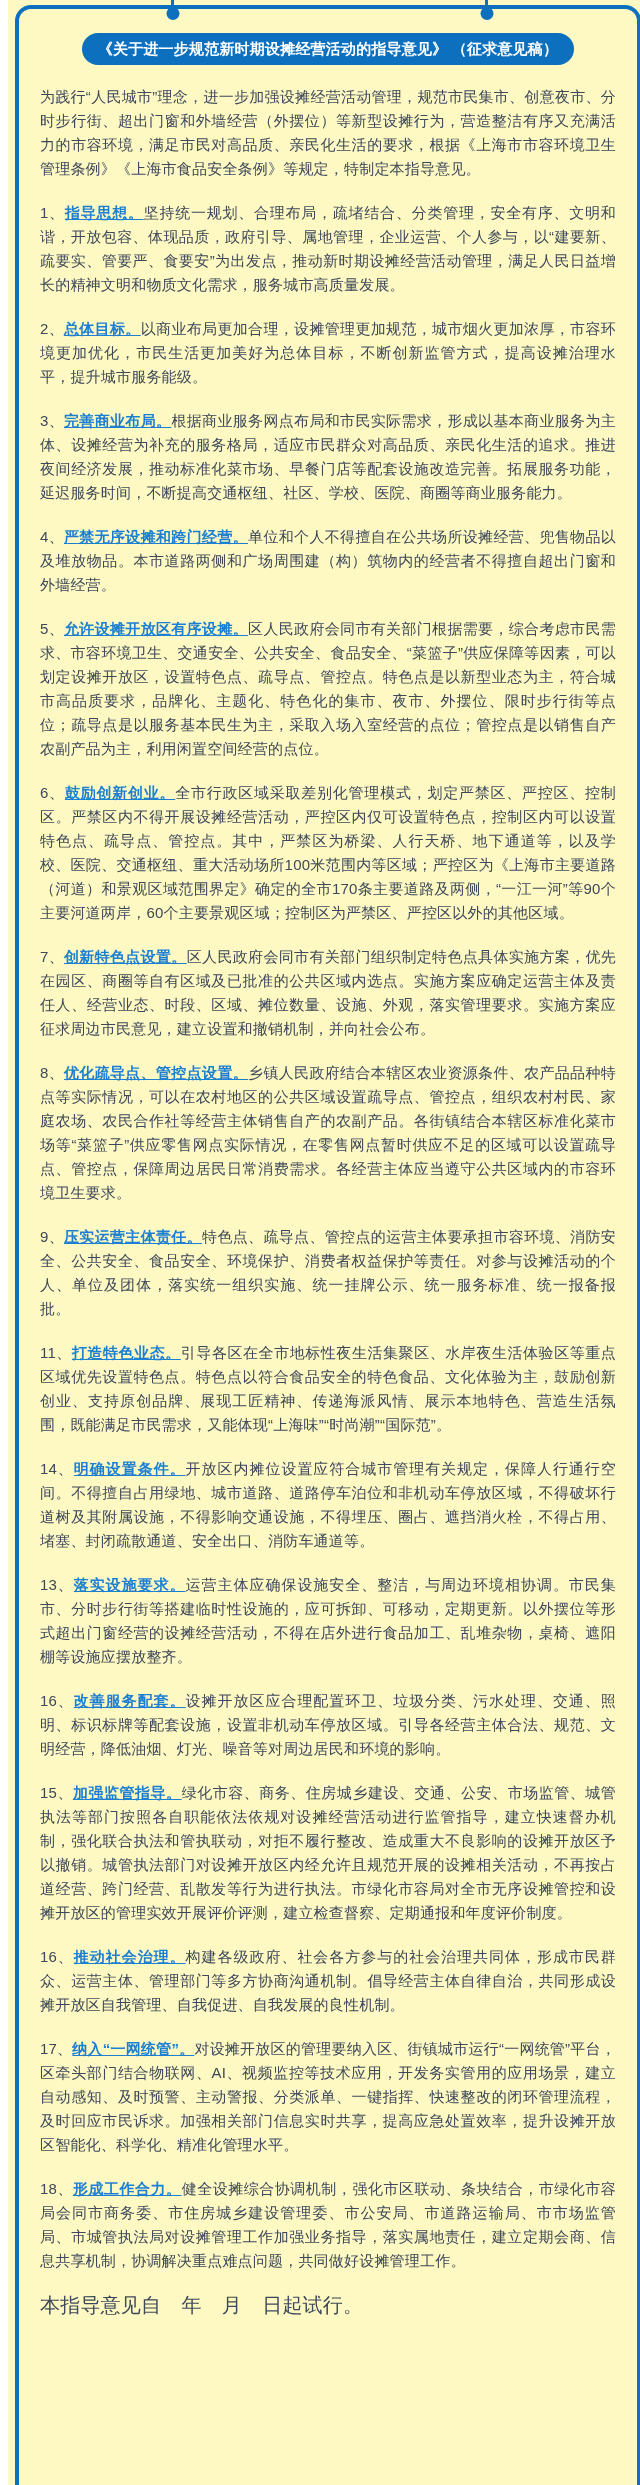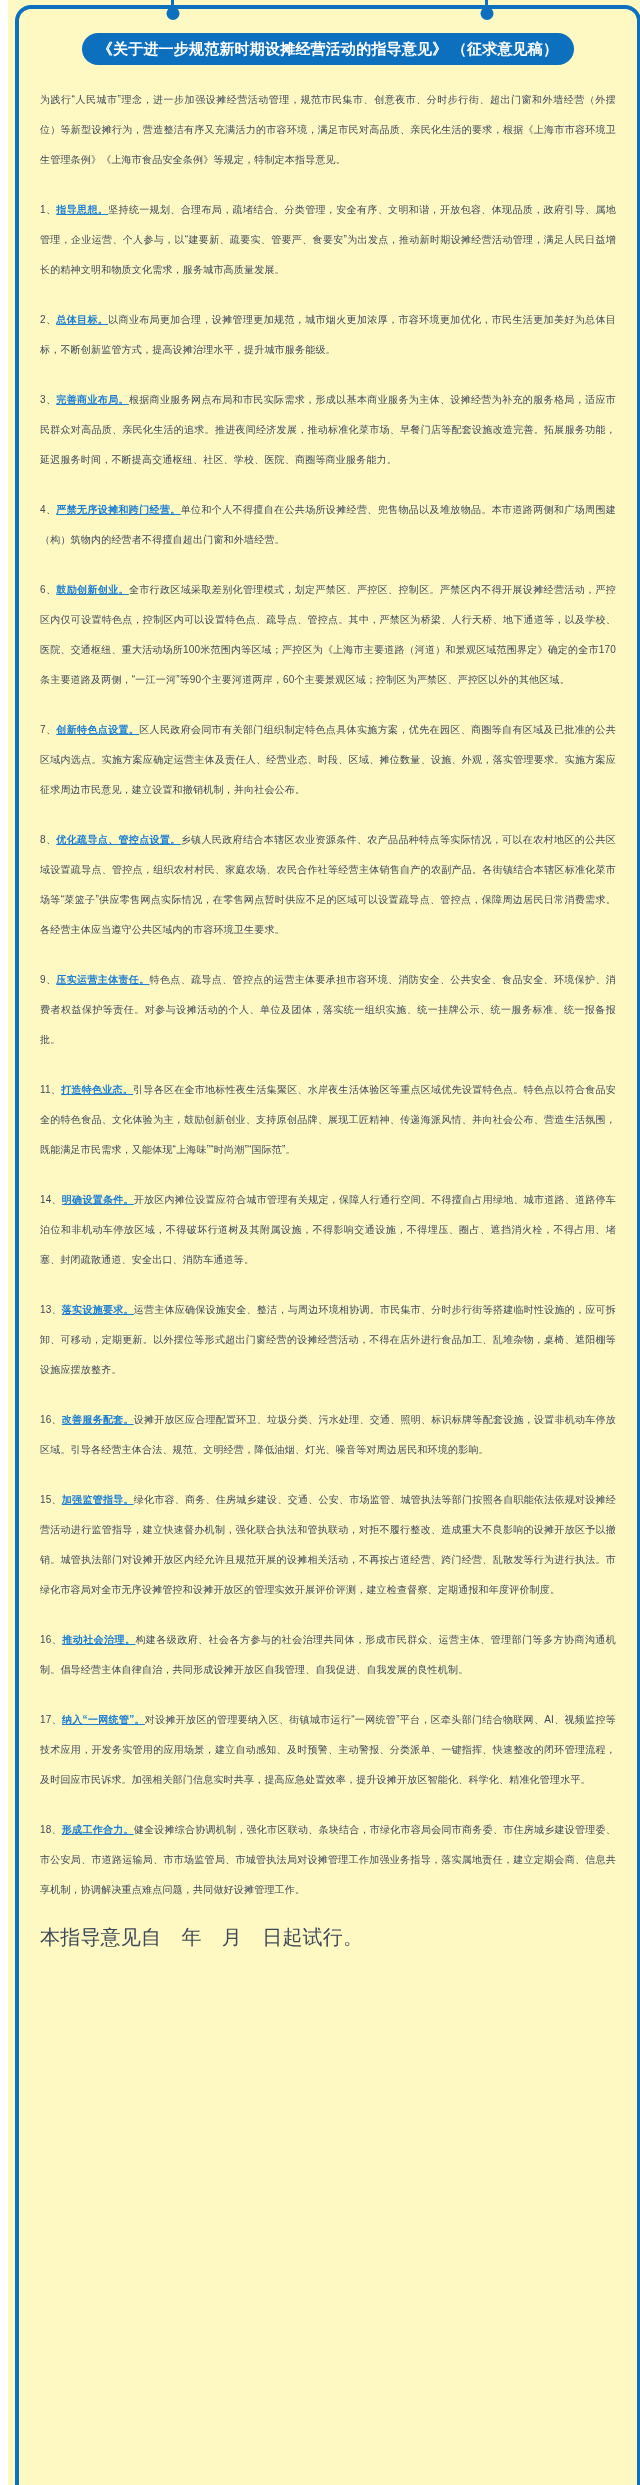--- a/index.html
+++ b/index.html
@@ -62,22 +62,22 @@
     font-size: 15px;
     font-weight: bold;
     line-height: 20px;
     padding: 6px 16px;
     border-radius: 18px;
     text-align: center;
     letter-spacing: 0.2px;
   }
   .para {
     margin: 0 0 20px 0;
-    font-size: 10px;
-    line-height: 30px;
+    font-size: 15px;
+    line-height: 24px;
     color: #3d4859;
     text-align: justify;
     letter-spacing: 0.2px;
   }
   .para .num { color: #3d4859; }
   .para .heading {
     color: #1c7fd2;
     font-weight: bold;
     text-decoration: underline;
   }
@@ -103,31 +103,32 @@
 
     <div id="items">
   <p class="para"><span class="num">1、</span><span class="heading">指导思想。</span><span class="body">坚持统一规划、合理布局，疏堵结合、分类管理，安全有序、文明和谐，开放包容、体现品质，政府引导、属地管理，企业运营、个人参与，以“建要新、疏要实、管要严、食要安”为出发点，推动新时期设摊经营活动管理，满足人民日益增长的精神文明和物质文化需求，服务城市高质量发展。</span></p>
 
   <p class="para"><span class="num">2、</span><span class="heading">总体目标。</span><span class="body">以商业布局更加合理，设摊管理更加规范，城市烟火更加浓厚，市容环境更加优化，市民生活更加美好为总体目标，不断创新监管方式，提高设摊治理水平，提升城市服务能级。</span></p>
 
   <p class="para"><span class="num">3、</span><span class="heading">完善商业布局。</span><span class="body">根据商业服务网点布局和市民实际需求，形成以基本商业服务为主体、设摊经营为补充的服务格局，适应市民群众对高品质、亲民化生活的追求。推进夜间经济发展，推动标准化菜市场、早餐门店等配套设施改造完善。拓展服务功能，延迟服务时间，不断提高交通枢纽、社区、学校、医院、商圈等商业服务能力。</span></p>
 
   <p class="para"><span class="num">4、</span><span class="heading">严禁无序设摊和跨门经营。</span><span class="body">单位和个人不得擅自在公共场所设摊经营、兜售物品以及堆放物品。本市道路两侧和广场周围建（构）筑物内的经营者不得擅自超出门窗和外墙经营。</span></p>
 
+  <p class="para"><span class="num">5、</span><span class="heading">允许设摊开放区有序设摊。</span><span class="body">区人民政府会同市有关部门根据需要，综合考虑市民需求、市容环境卫生、交通安全、公共安全、食品安全、“菜篮子”供应保障等因素，可以划定设摊开放区，设置特色点、疏导点、管控点。特色点是以新型业态为主，符合城市高品质要求，品牌化、主题化、特色化的集市、夜市、外摆位、限时步行街等点位；疏导点是以服务基本民生为主，采取入场入室经营的点位；管控点是以销售自产农副产品为主，利用闲置空间经营的点位。</span></p>
 
   <p class="para"><span class="num">6、</span><span class="heading">鼓励创新创业。</span><span class="body">全市行政区域采取差别化管理模式，划定严禁区、严控区、控制区。严禁区内不得开展设摊经营活动，严控区内仅可设置特色点，控制区内可以设置特色点、疏导点、管控点。其中，严禁区为桥梁、人行天桥、地下通道等，以及学校、医院、交通枢纽、重大活动场所100米范围内等区域；严控区为《上海市主要道路（河道）和景观区域范围界定》确定的全市170条主要道路及两侧，“一江一河”等90个主要河道两岸，60个主要景观区域；控制区为严禁区、严控区以外的其他区域。</span></p>
 
   <p class="para"><span class="num">7、</span><span class="heading">创新特色点设置。</span><span class="body">区人民政府会同市有关部门组织制定特色点具体实施方案，优先在园区、商圈等自有区域及已批准的公共区域内选点。实施方案应确定运营主体及责任人、经营业态、时段、区域、摊位数量、设施、外观，落实管理要求。实施方案应征求周边市民意见，建立设置和撤销机制，并向社会公布。</span></p>
 
   <p class="para"><span class="num">8、</span><span class="heading">优化疏导点、管控点设置。</span><span class="body">乡镇人民政府结合本辖区农业资源条件、农产品品种特点等实际情况，可以在农村地区的公共区域设置疏导点、管控点，组织农村村民、家庭农场、农民合作社等经营主体销售自产的农副产品。各街镇结合本辖区标准化菜市场等“菜篮子”供应零售网点实际情况，在零售网点暂时供应不足的区域可以设置疏导点、管控点，保障周边居民日常消费需求。各经营主体应当遵守公共区域内的市容环境卫生要求。</span></p>
 
   <p class="para"><span class="num">9、</span><span class="heading">压实运营主体责任。</span><span class="body">特色点、疏导点、管控点的运营主体要承担市容环境、消防安全、公共安全、食品安全、环境保护、消费者权益保护等责任。对参与设摊活动的个人、单位及团体，落实统一组织实施、统一挂牌公示、统一服务标准、统一报备报批。</span></p>
 
 
-  <p class="para"><span class="num">11、</span><span class="heading">打造特色业态。</span><span class="body">引导各区在全市地标性夜生活集聚区、水岸夜生活体验区等重点区域优先设置特色点。特色点以符合食品安全的特色食品、文化体验为主，鼓励创新创业、支持原创品牌、展现工匠精神、传递海派风情、并向社会公布、营造生活氛围，既能满足市民需求，又能体现“上海味”“时尚潮”“国际范”。</span></p>
+  <p class="para"><span class="num">11、</span><span class="heading">打造特色业态。</span><span class="body">引导各区在全市地标性夜生活集聚区、水岸夜生活体验区等重点区域优先设置特色点。特色点以符合食品安全的特色食品、文化体验为主，鼓励创新创业、支持原创品牌、展现工匠精神、传递海派风情、展示本地特色、营造生活氛围，既能满足市民需求，又能体现“上海味”“时尚潮”“国际范”。</span></p>
 
   <p class="para"><span class="num">14、</span><span class="heading">明确设置条件。</span><span class="body">开放区内摊位设置应符合城市管理有关规定，保障人行通行空间。不得擅自占用绿地、城市道路、道路停车泊位和非机动车停放区域，不得破坏行道树及其附属设施，不得影响交通设施，不得埋压、圈占、遮挡消火栓，不得占用、堵塞、封闭疏散通道、安全出口、消防车通道等。</span></p>
 
   <p class="para"><span class="num">13、</span><span class="heading">落实设施要求。</span><span class="body">运营主体应确保设施安全、整洁，与周边环境相协调。市民集市、分时步行街等搭建临时性设施的，应可拆卸、可移动，定期更新。以外摆位等形式超出门窗经营的设摊经营活动，不得在店外进行食品加工、乱堆杂物，桌椅、遮阳棚等设施应摆放整齐。</span></p>
 
   <p class="para"><span class="num">16、</span><span class="heading">改善服务配套。</span><span class="body">设摊开放区应合理配置环卫、垃圾分类、污水处理、交通、照明、标识标牌等配套设施，设置非机动车停放区域。引导各经营主体合法、规范、文明经营，降低油烟、灯光、噪音等对周边居民和环境的影响。</span></p>
 
   <p class="para"><span class="num">15、</span><span class="heading">加强监管指导。</span><span class="body">绿化市容、商务、住房城乡建设、交通、公安、市场监管、城管执法等部门按照各自职能依法依规对设摊经营活动进行监管指导，建立快速督办机制，强化联合执法和管执联动，对拒不履行整改、造成重大不良影响的设摊开放区予以撤销。城管执法部门对设摊开放区内经允许且规范开展的设摊相关活动，不再按占道经营、跨门经营、乱散发等行为进行执法。市绿化市容局对全市无序设摊管控和设摊开放区的管理实效开展评价评测，建立检查督察、定期通报和年度评价制度。</span></p>
 
   <p class="para"><span class="num">16、</span><span class="heading">推动社会治理。</span><span class="body">构建各级政府、社会各方参与的社会治理共同体，形成市民群众、运营主体、管理部门等多方协商沟通机制。倡导经营主体自律自治，共同形成设摊开放区自我管理、自我促进、自我发展的良性机制。</span></p>

